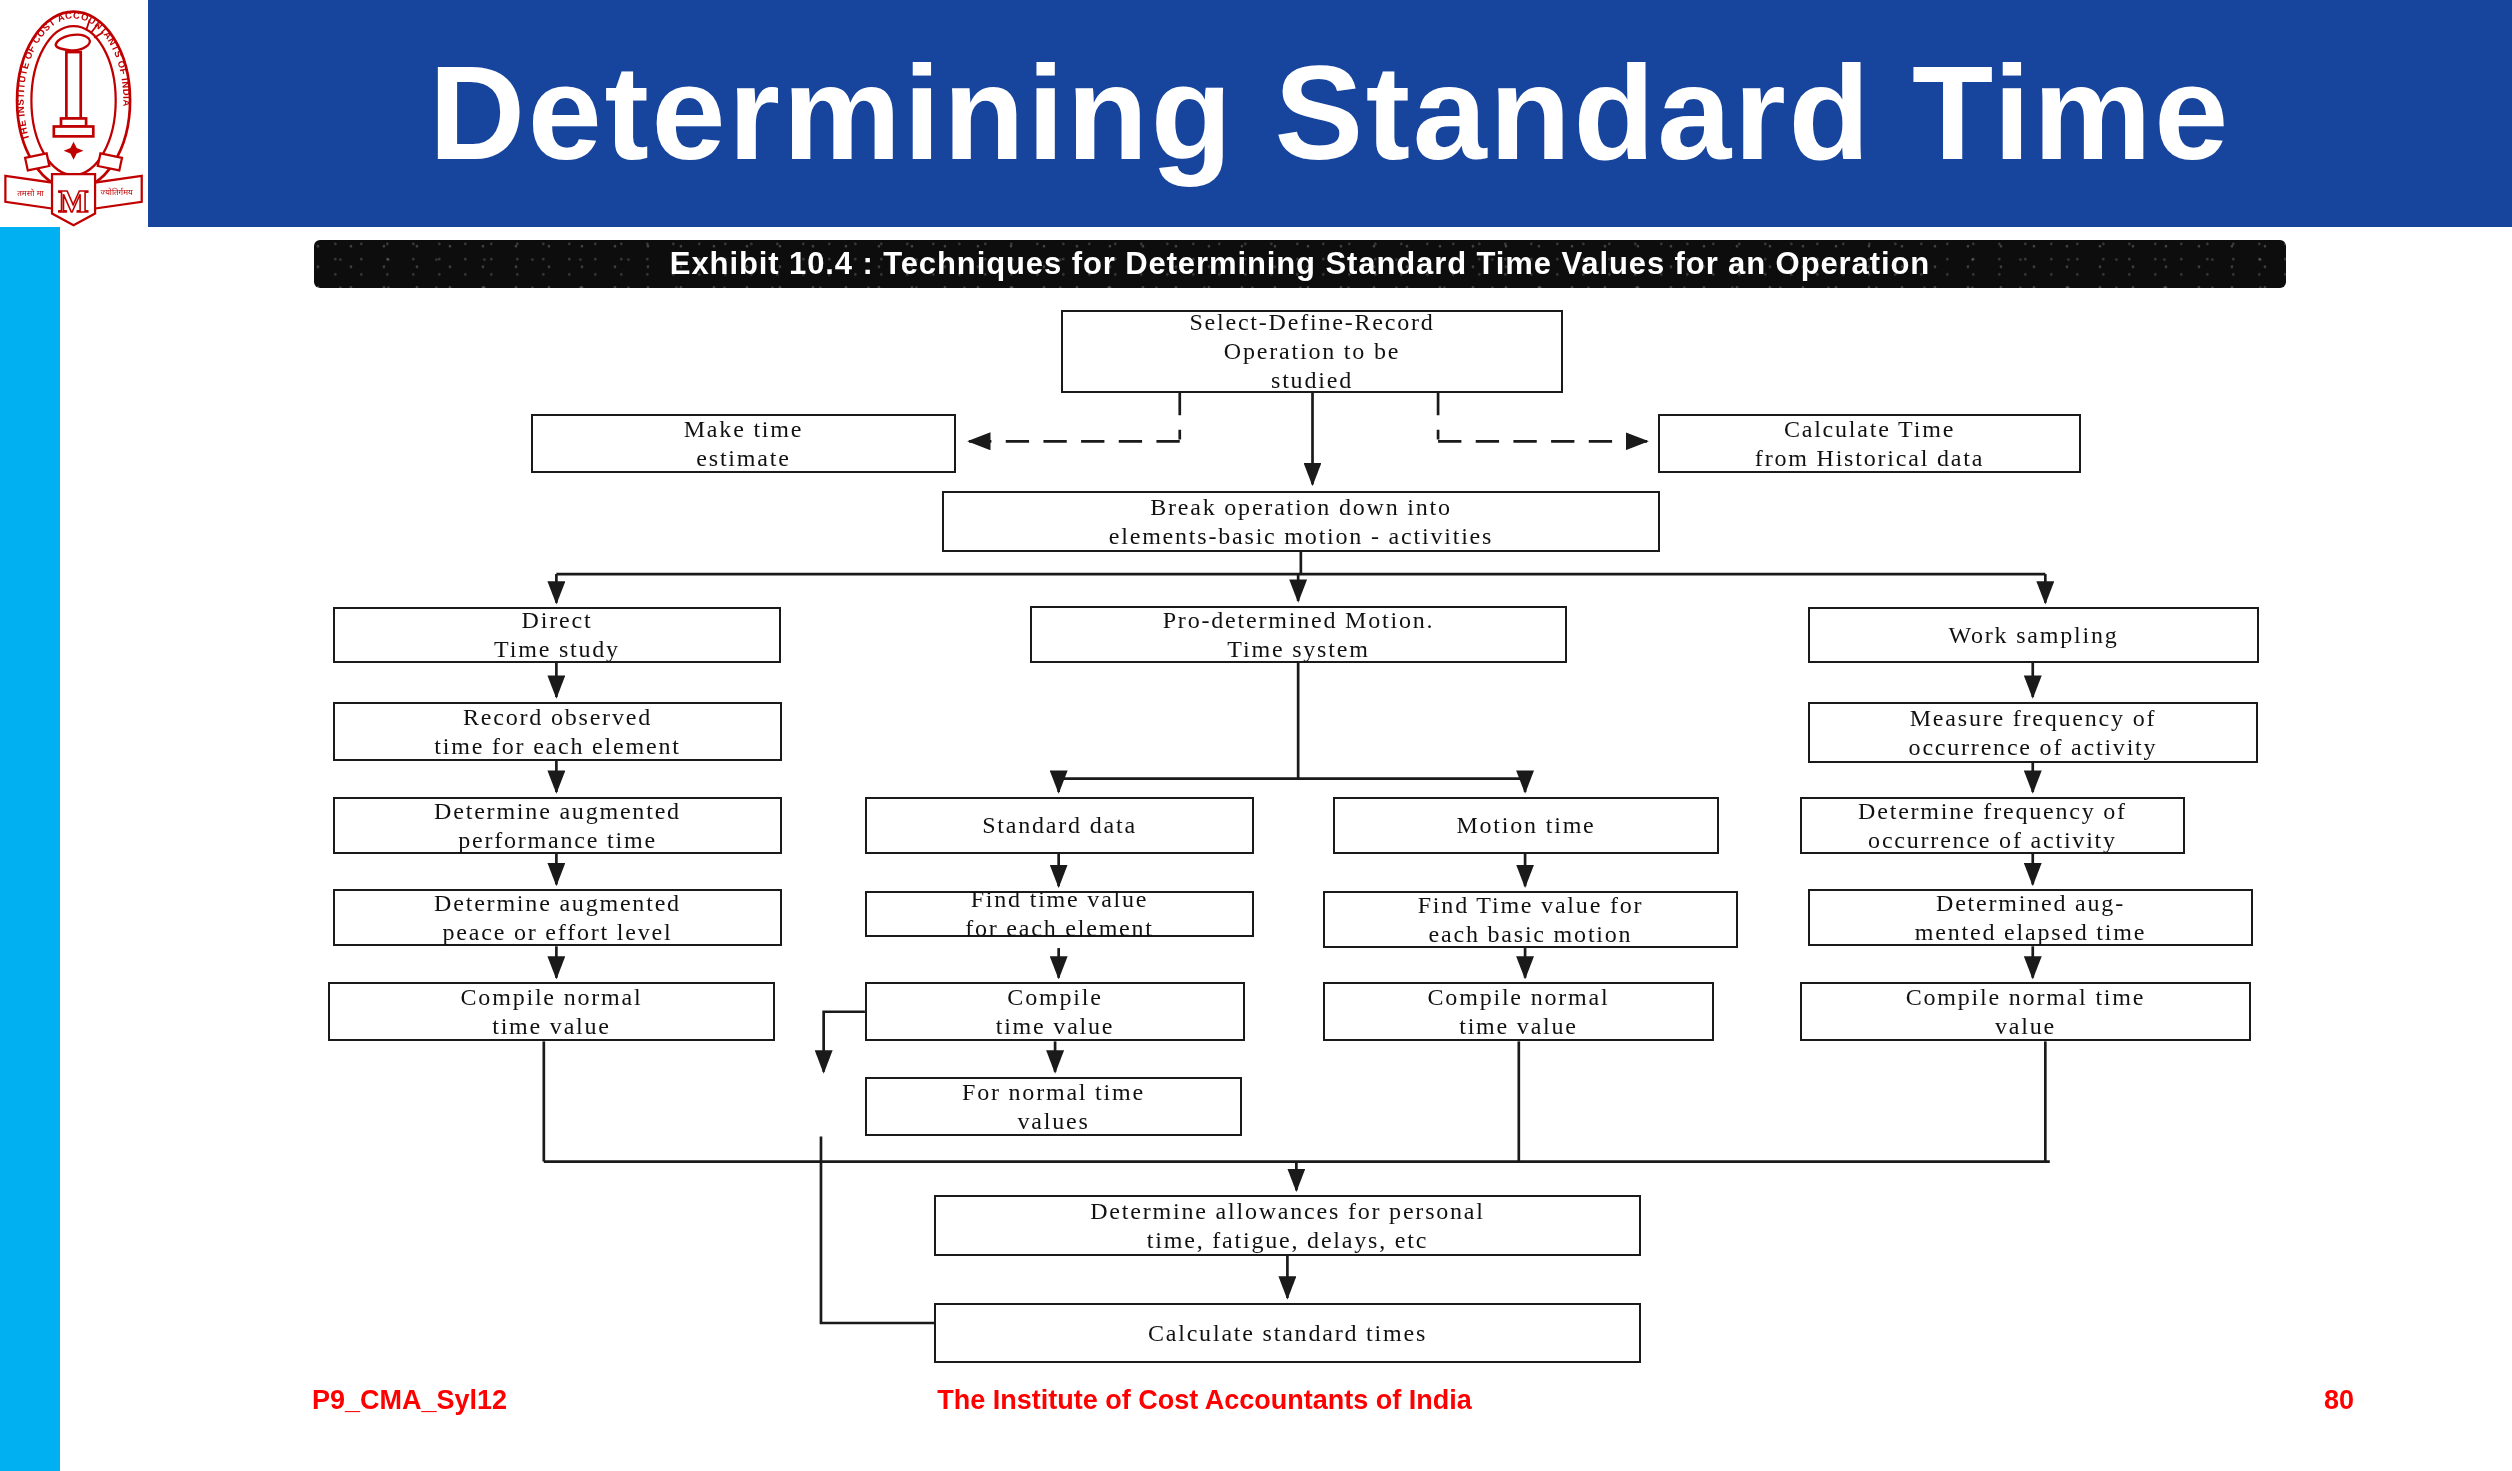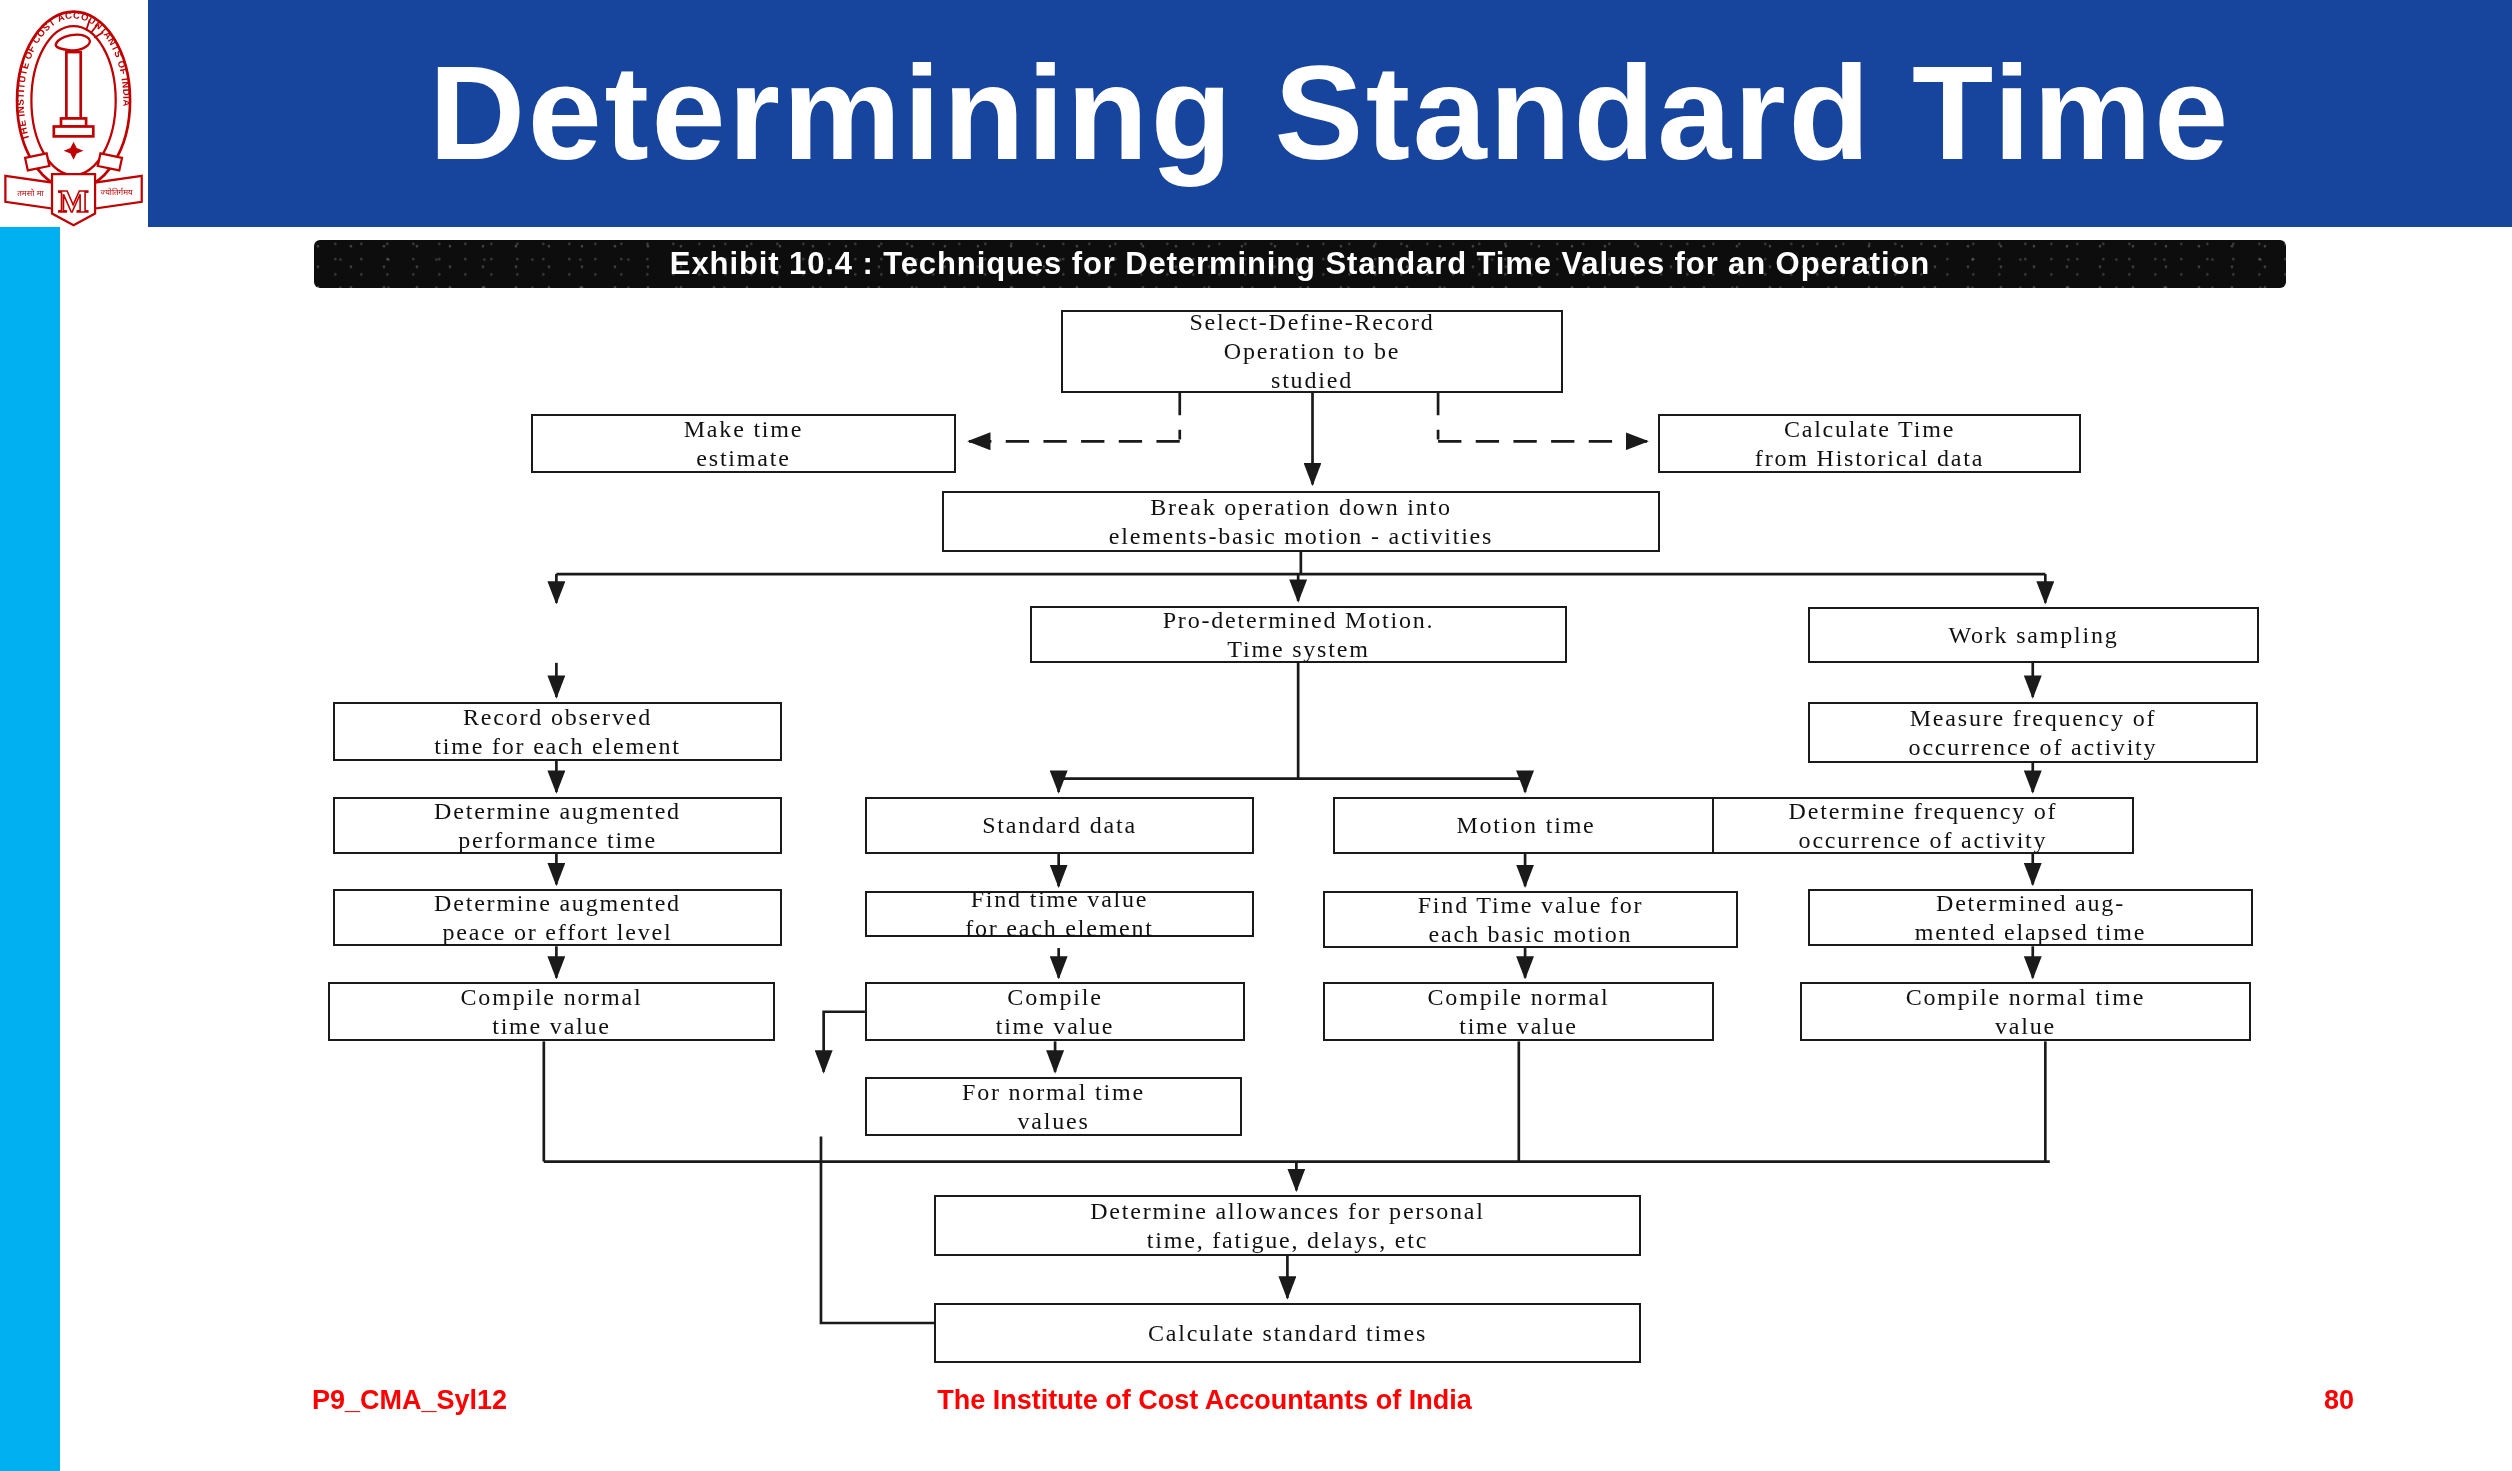--- a/index.html
+++ b/index.html
@@ -148,32 +148,34 @@
 
   <div class="node" style="left:1061px;top:310px;width:502px;height:83px">Select-Define-Record
 Operation to be
 studied</div>
   <div class="node" style="left:531px;top:414px;width:425px;height:59px">Make time
 estimate</div>
   <div class="node" style="left:1658px;top:414px;width:423px;height:59px">Calculate Time
 from Historical data</div>
   <div class="node" style="left:942px;top:491px;width:718px;height:61px">Break operation down into
 elements-basic motion - activities</div>
+  <div class="node" style="left:333px;top:607px;width:448px;height:56px">Direct
+Time study</div>
   <div class="node" style="left:1030px;top:606px;width:537px;height:57px">Pro-determined Motion.
 Time system</div>
   <div class="node" style="left:1808px;top:607px;width:451px;height:56px">Work sampling</div>
   <div class="node" style="left:333px;top:702px;width:449px;height:59px">Record observed
 time for each element</div>
   <div class="node" style="left:1808px;top:702px;width:450px;height:61px">Measure frequency of
 occurrence of activity</div>
   <div class="node" style="left:333px;top:797px;width:449px;height:57px">Determine augmented
 performance time</div>
   <div class="node" style="left:865px;top:797px;width:389px;height:57px">Standard data</div>
   <div class="node" style="left:1333px;top:797px;width:386px;height:57px">Motion time</div>
-  <div class="node" style="left:1712px;top:797px;width:422px;height:57px">Determine frequency of
+  <div class="node" style="left:1800px;top:797px;width:385px;height:57px">Determine frequency of
 occurrence of activity</div>
   <div class="node" style="left:333px;top:889px;width:449px;height:57px">Determine augmented
 peace or effort level</div>
   <div class="node" style="left:865px;top:891px;width:389px;height:46px">Find time value
 for each element</div>
   <div class="node" style="left:1323px;top:891px;width:415px;height:57px">Find Time value for
 each basic motion</div>
   <div class="node" style="left:1808px;top:889px;width:445px;height:57px">Determined aug-
 mented elapsed time</div>
   <div class="node" style="left:328px;top:982px;width:447px;height:59px">Compile normal

